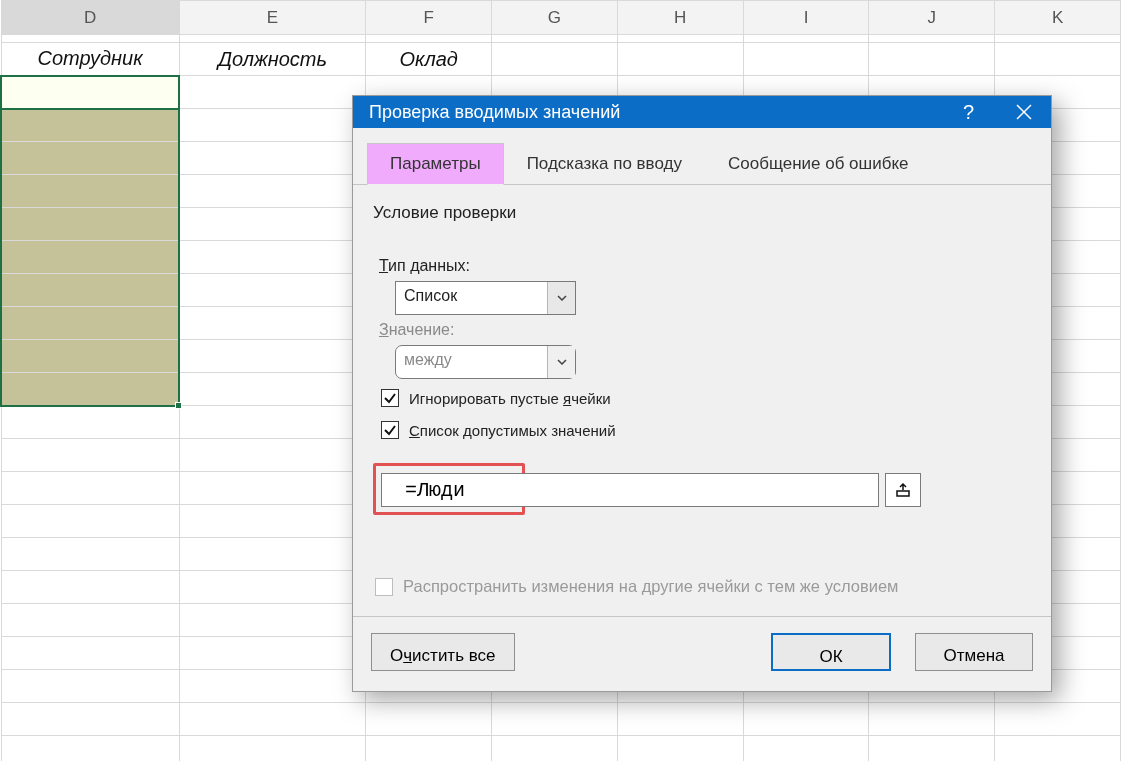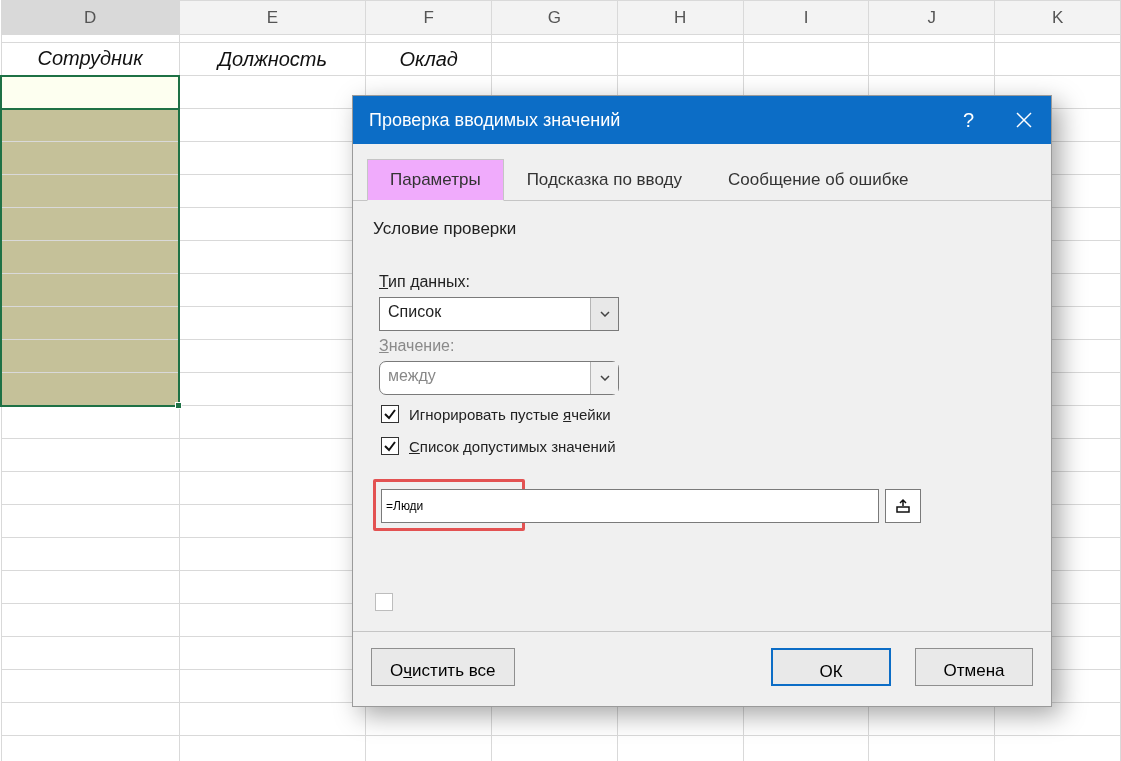--- a/index.html
+++ b/index.html
@@ -57,21 +57,21 @@
     left: 352px;
     top: 95px;
     width: 700px;
     background: #f0f0f0;
     border: 1px solid #9a9a9a;
     box-shadow: 8px 8px 24px rgba(0,0,0,.35);
   }
   .titlebar {
     background: #0c6dc6;
     color: #fff;
-    height: 48px;
+    height: 32px;
     display: flex;
     align-items: center;
     padding: 0 0 0 16px;
     font-size: 18px;
   }
   .titlebar .spacer { flex: 1; }
   .titlebar .tb-btn {
     width: 55px; height: 50px;
     display:flex; align-items:center; justify-content:center;
     font-size: 18px; cursor:pointer;
@@ -104,24 +104,24 @@
 
   .dlg-body { padding: 18px 20px 10px 20px; }
   .group-title { font-size: 17px; margin-bottom: 28px; }
 
   .row { display:flex; align-items:flex-start;flex-direction:column; }
   .col-left { width: 240px; }
   .field-label { font-size: 16px; margin: 6px 0 6px 6px; }
   .field-label .ul { text-decoration: underline; }
 
   .combo {
-    display:flex; width: 240px; height: 34px;
+    display:flex; width: 181px; height: 34px;
     border: 1px solid #7a7a7a;
     background: #fff;
-    margin-left: 6px;
+    margin-left: 22px;
   }
   .combo.disabled { color:#888;border-radius:7px; }
   .combo .combo-text {
     flex:1; padding: 5px 8px; font-size: 16px;
   }
   .combo .combo-btn {
     width: 28px; border-left:1px solid #b5b5b5;
     background:#e8e8e8;
     display:flex; align-items:center; justify-content:center;
   }
@@ -148,22 +148,22 @@
     width: 152px;
     border-radius: 2px;
     margin-left: 0;
   }
   .source-field-row {
     display:flex; margin-left:6px; margin-top:4px;
   }
   .src-input {
     width: 498px; height: 34px;
     border: 1px solid #7a7a7a;
-    background:#fff; padding: 4px 4px; font-size:12px;
-    font-family: Liberation Sans, sans-serif;
+    background:#fff; padding: 4px 23px; font-size:20px;
+    font-family: Liberation Mono, monospace;
   }
   .range-btn {
     width: 36px; height: 34px; margin-left: 6px;
     border: 1px solid #7a7a7a; background:#fff;
     display:flex; align-items:center; justify-content:center;
     cursor:pointer;
   }
   .range-btn svg { width:16px; height:16px; }
 
   .propagate {
@@ -527,20 +527,21 @@
       <div class="range-btn">
         <svg viewBox="0 0 16 16">
           <rect x="2" y="9" width="12" height="5" fill="none" stroke="#111" stroke-width="1.5"></rect>
           <path d="M8 2 L8 8 M5 5 L8 2 L11 5" fill="none" stroke="#111" stroke-width="1.5"></path>
         </svg>
       </div>
     </div>
 
     <div class="check-row disabled propagate">
       <span class="box"></span>
+      <span>Распространить изменения на другие ячейки с тем же условием</span>
     </div>
   </div>
 
   <div class="dlg-footer">
     <button class="btn">
       <span>О</span><span style="text-decoration:underline">ч</span><span>истить все</span>
     </button>
     <span class="footer-spacer"></span>
     <div class="footer-right">
       <button class="btn primary">ОК</button>

